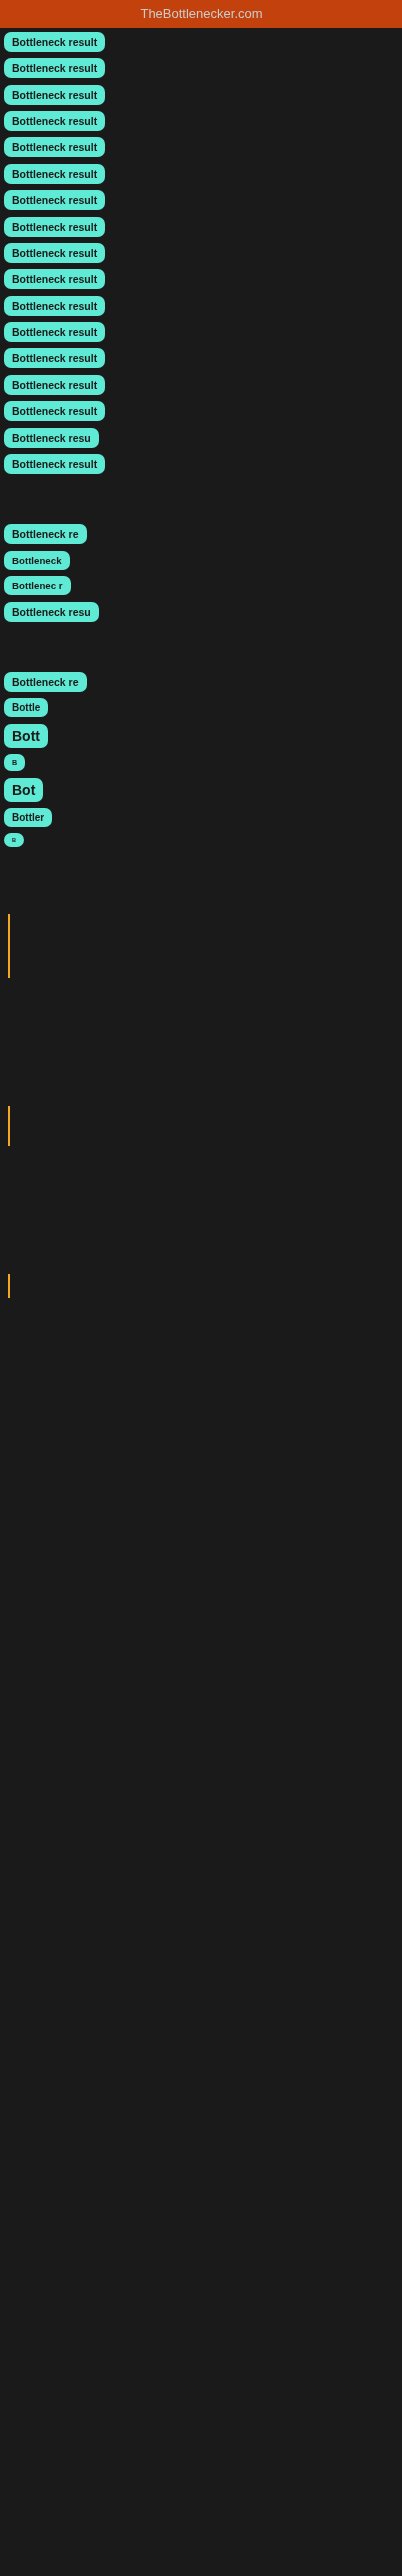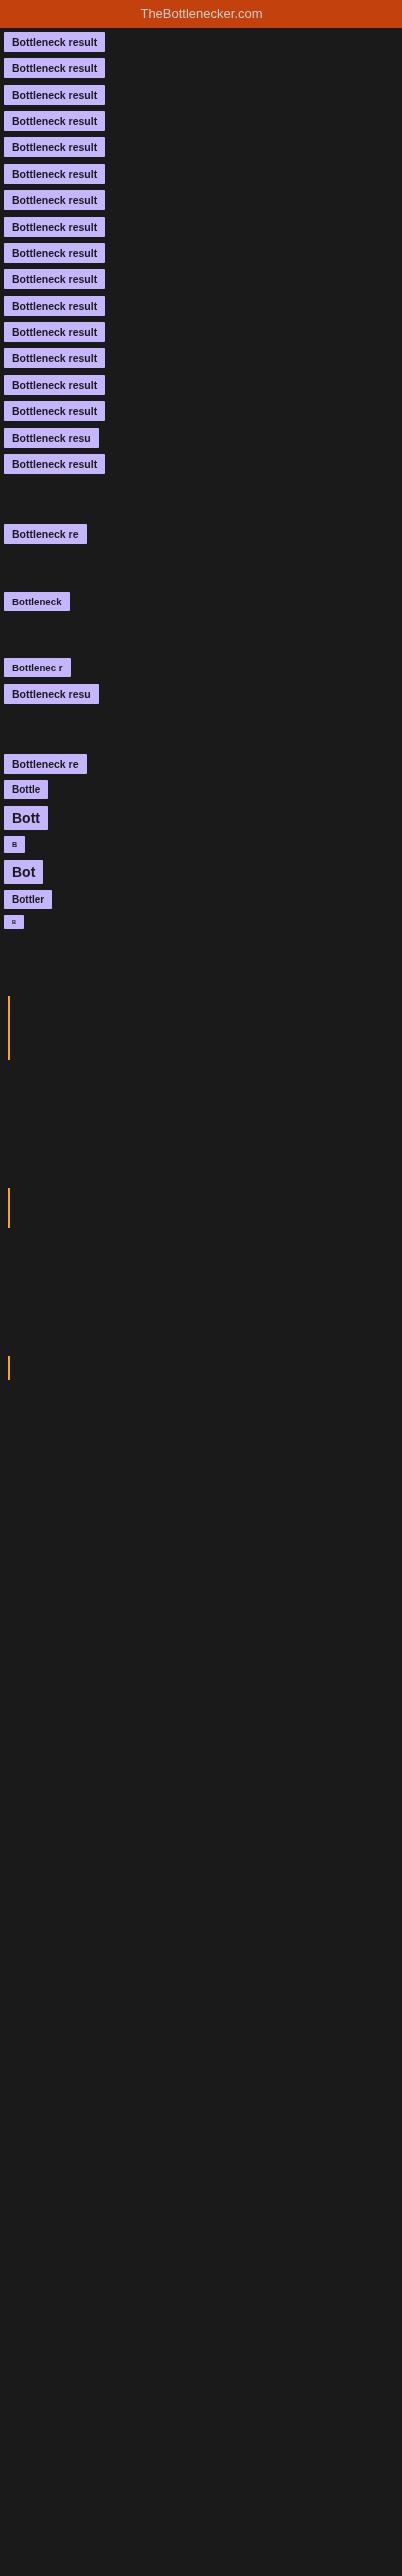--- a/index.html
+++ b/index.html
@@ -28,35 +28,35 @@
       padding: 4px 4px;
     }
 
     .bottleneck-item {
       margin-bottom: 6.4px;
       display: flex;
       align-items: center;
     }
 
     .bottleneck-badge {
-      background-color: #c4b5fd;
+      background-color: #5eead4;
       color: #1a1a1a;
       font-size: 10.5px;
       font-weight: bold;
       padding: 4px 8px;
-      border-radius: 1px;
+      border-radius: 7px;
       white-space: nowrap;
       overflow: hidden;
     }
 
     
     .size-full { max-width: 141px; font-size: 10.5px; }
     .size-lg   { max-width: 129px; font-size: 10.5px; text-align: center; }
     .size-md   { max-width: 113px; font-size: 10.5px; margin-top: 44px; }
-    .size-sm   { max-width: 97px; font-size: 9.7px; margin-top: 41px; }
+    .size-sm   { max-width: 97px; font-size: 9.7px; }
     .size-xs   { max-width: 81px; font-size: 10px; }
     .size-xxs  { max-width: 64px; font-size: 14px; }
     .size-tiny { max-width: 48px; font-size: 7.2px; }
     .size-micro{ max-width: 24px; font-size: 5.6px; }
 
     .vertical-bar {
       width: 2.4px;
       background-color: #f5a623;
       margin-left: 4px;
     }

